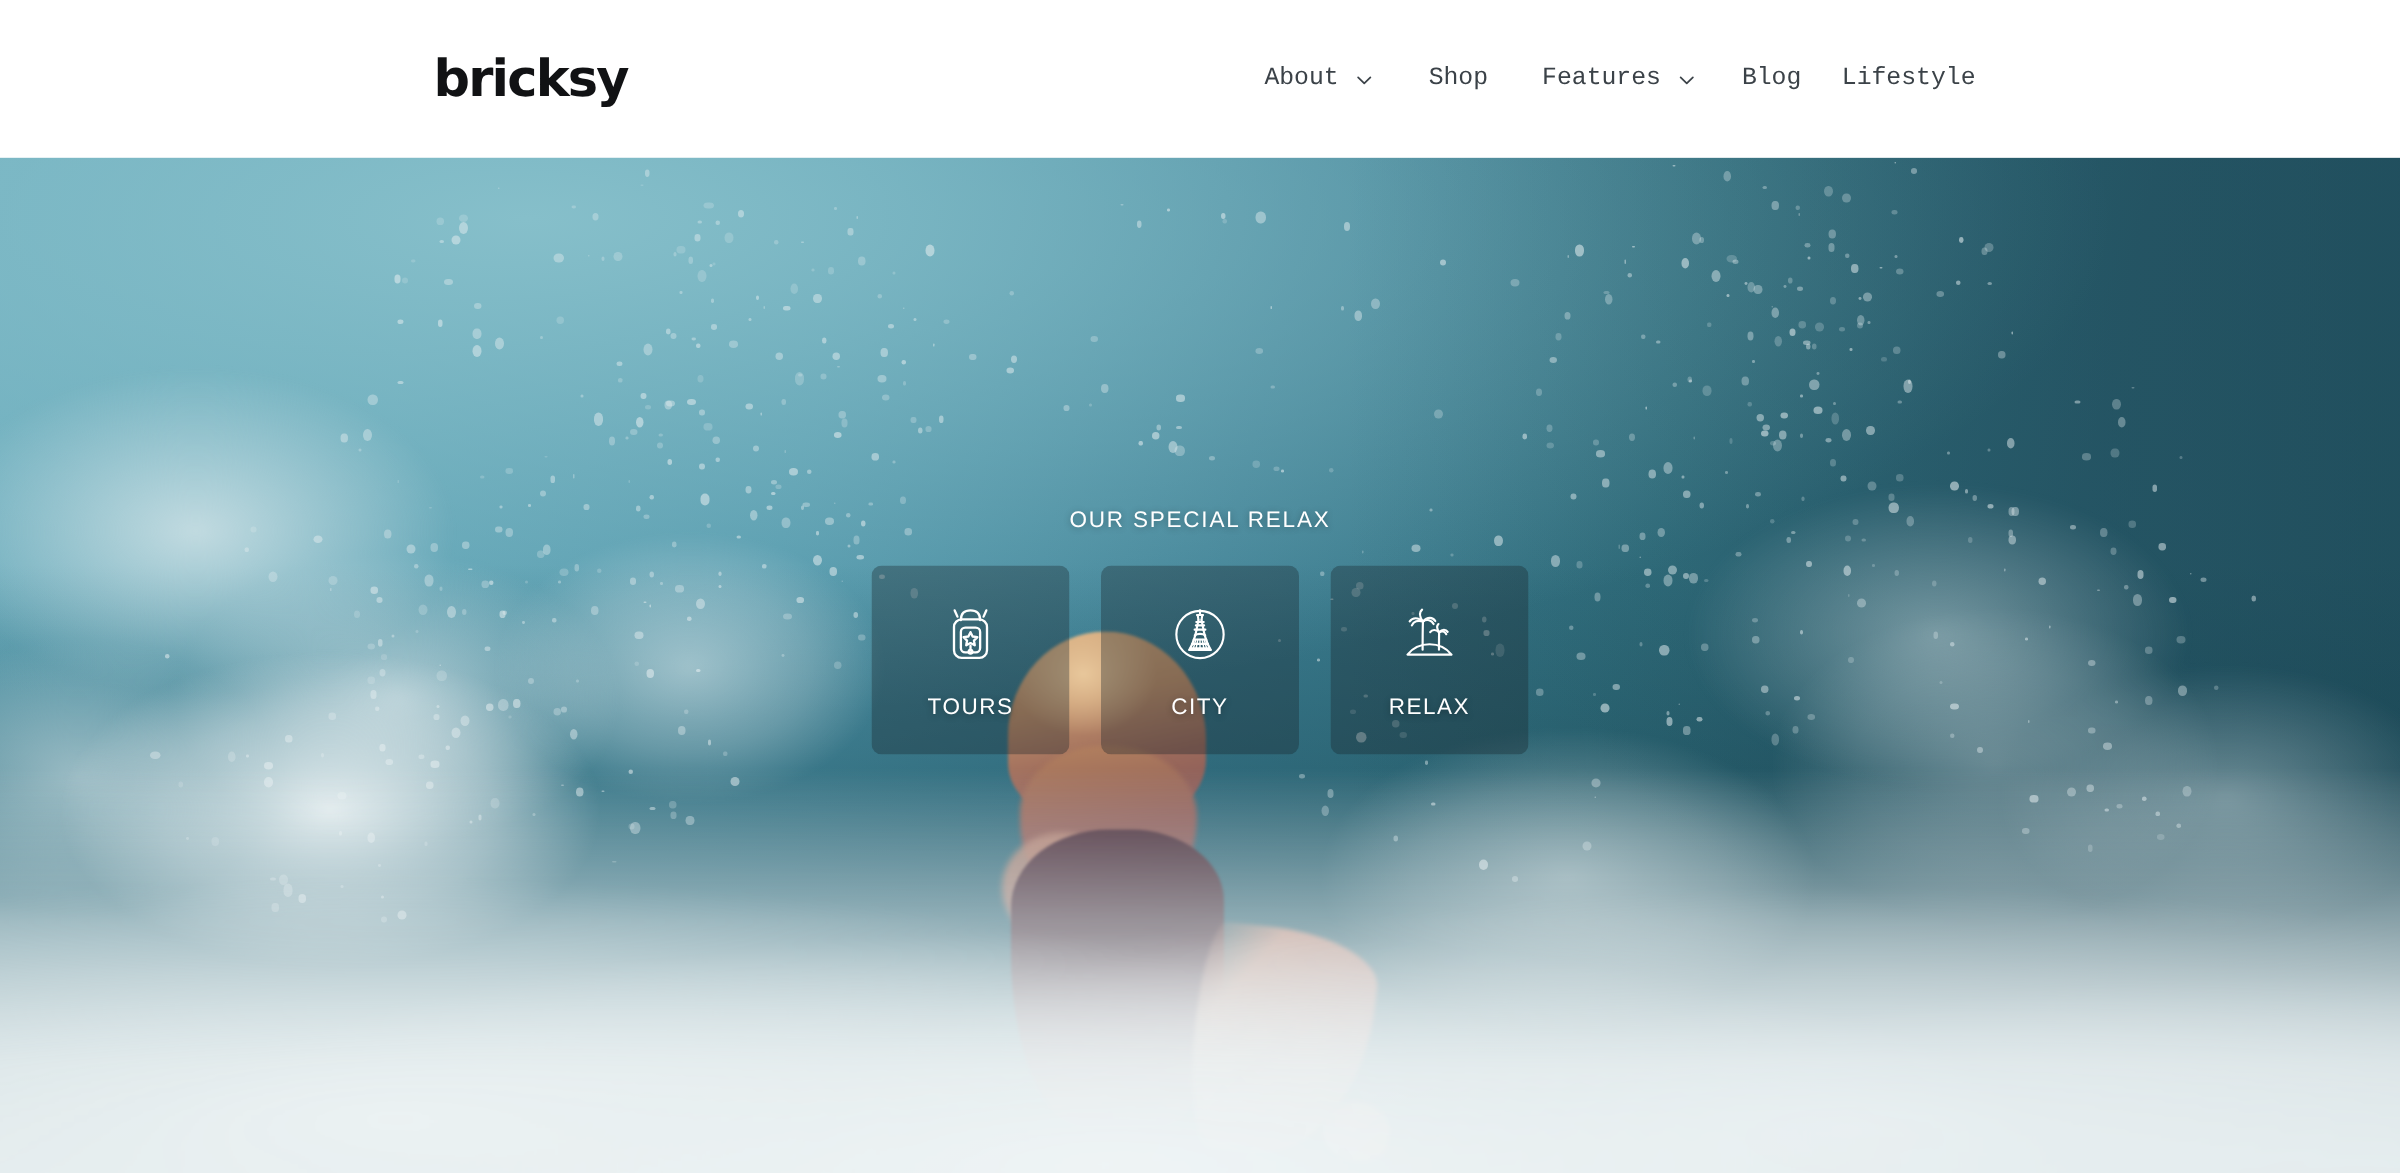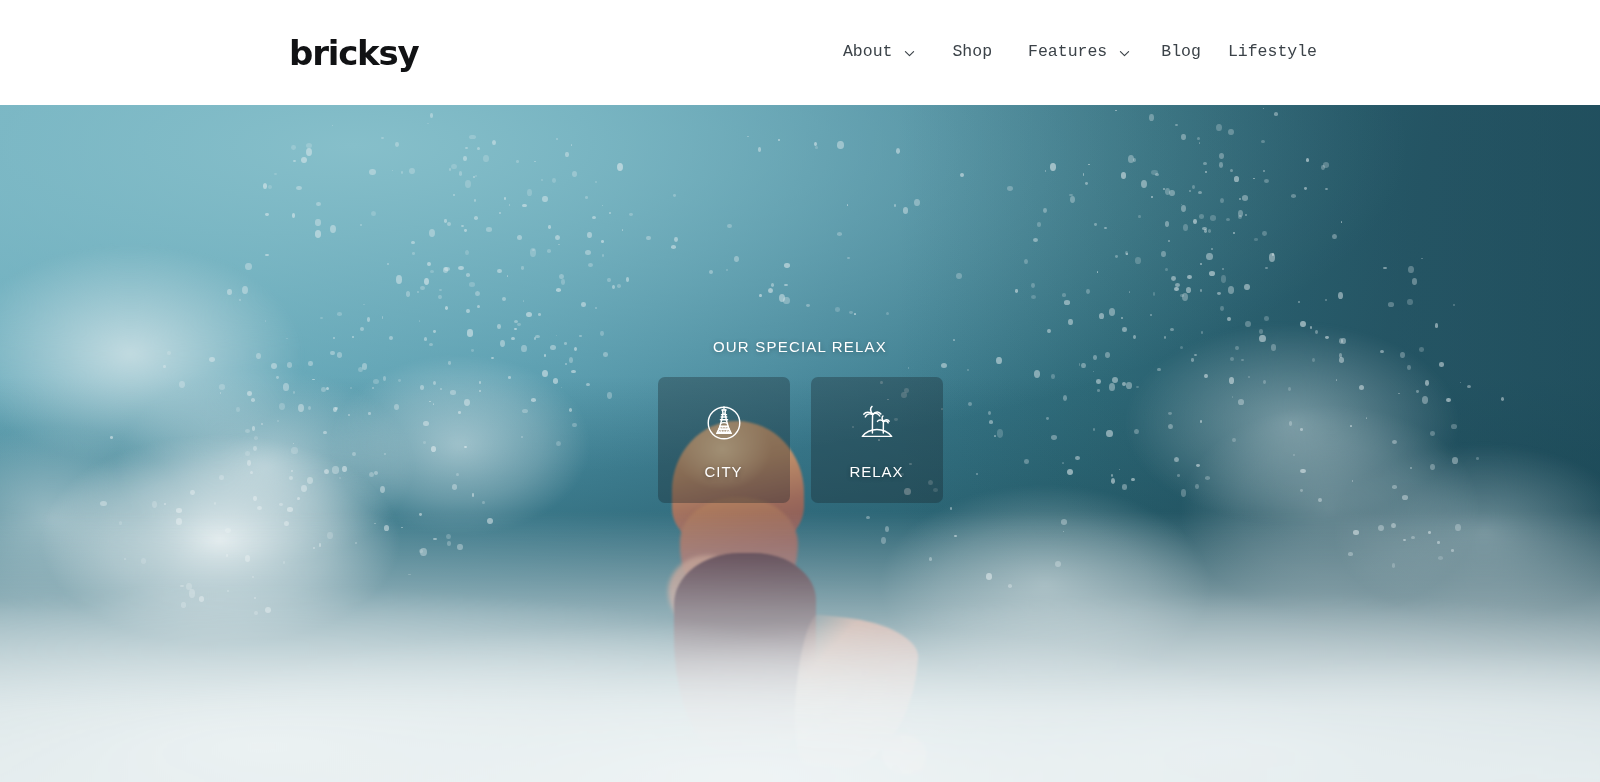--- a/index.html
+++ b/index.html
@@ -914,20 +914,35 @@
   <div class="splash" style="left:1180px;top:300px; width:300px; height:210px; opacity:.35;"></div>
 
   <div class="foam-bottom"></div>
 
   <div class="hero-content">
 
     <div class="eyebrow">OUR SPECIAL RELAX</div>
 
     <div class="cards">
 
+      <div class="card">
+        <span class="card-icon">
+          <svg viewBox="0 0 48 48" width="44" height="44" fill="none" stroke="#ffffff" stroke-width="1.7" stroke-linecap="round" stroke-linejoin="round" aria-hidden="true">
+            <path d="M17 13.5 C17 8.5 19.5 6.5 24 6.5 C28.5 6.5 31 8.5 31 13.5"></path>
+            <path d="M14.5 11 L12.5 6.5"></path>
+            <path d="M33.5 11 L35.5 6.5"></path>
+            <rect x="12" y="13" width="24" height="28" rx="5.5"></rect>
+            <rect x="17" y="19" width="14" height="18" rx="3.2"></rect>
+            <path d="M24 22.3 l1.55 3.15 3.47.5 -2.51 2.45 .59 3.45 -3.1-1.63 -3.1 1.63 .59-3.45 -2.51-2.45 3.47-.5 Z"></path>
+            <path d="M24 32.3 L24 35.2"></path>
+            <circle cx="24" cy="36.6" r="1.35"></circle>
+          </svg>
+        </span>
+        <span class="card-label">TOURS</span>
+      </div>
 
       <div class="card">
         <span class="card-icon">
           <svg viewBox="0 0 48 48" width="44" height="44" fill="none" stroke="#ffffff" stroke-width="1.55" stroke-linecap="round" stroke-linejoin="round" aria-hidden="true">
             <circle cx="24" cy="24" r="17.2"></circle>
 
             <path d="M24 6.4 L24 9.6"></path>
 
             <path d="M21.8 9.8 L26.2 9.8"></path>
             <path d="M22.3 9.8 L22.9 13.4"></path>

